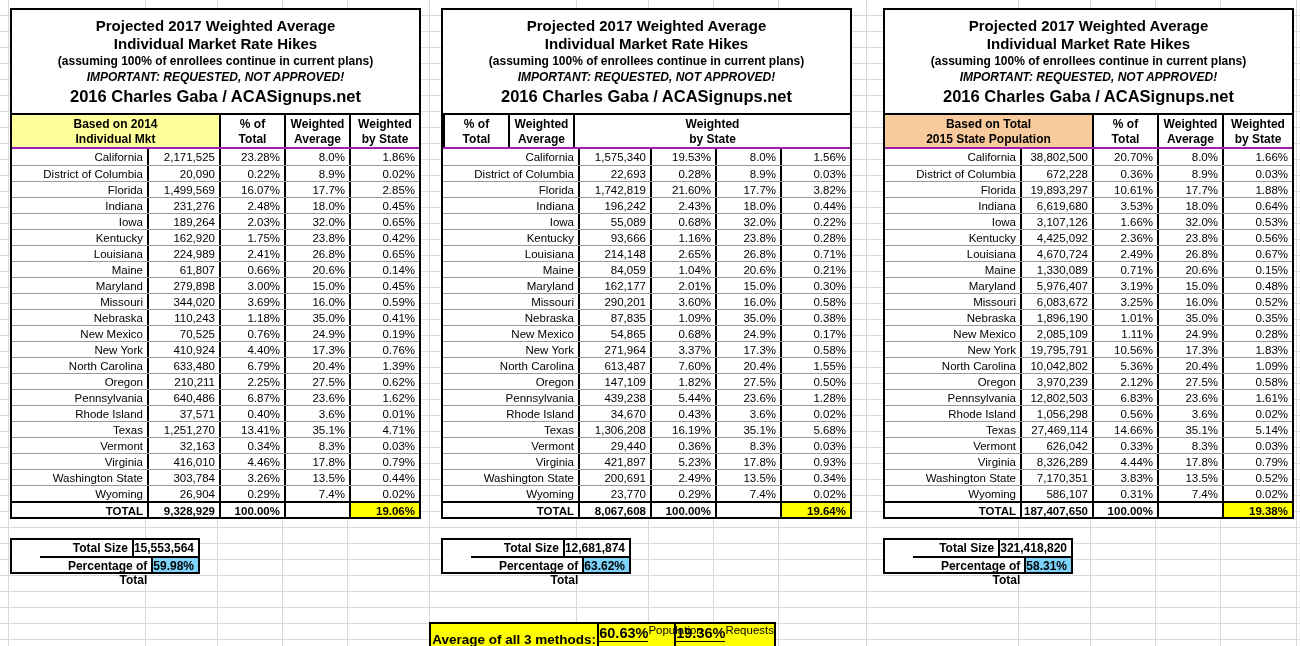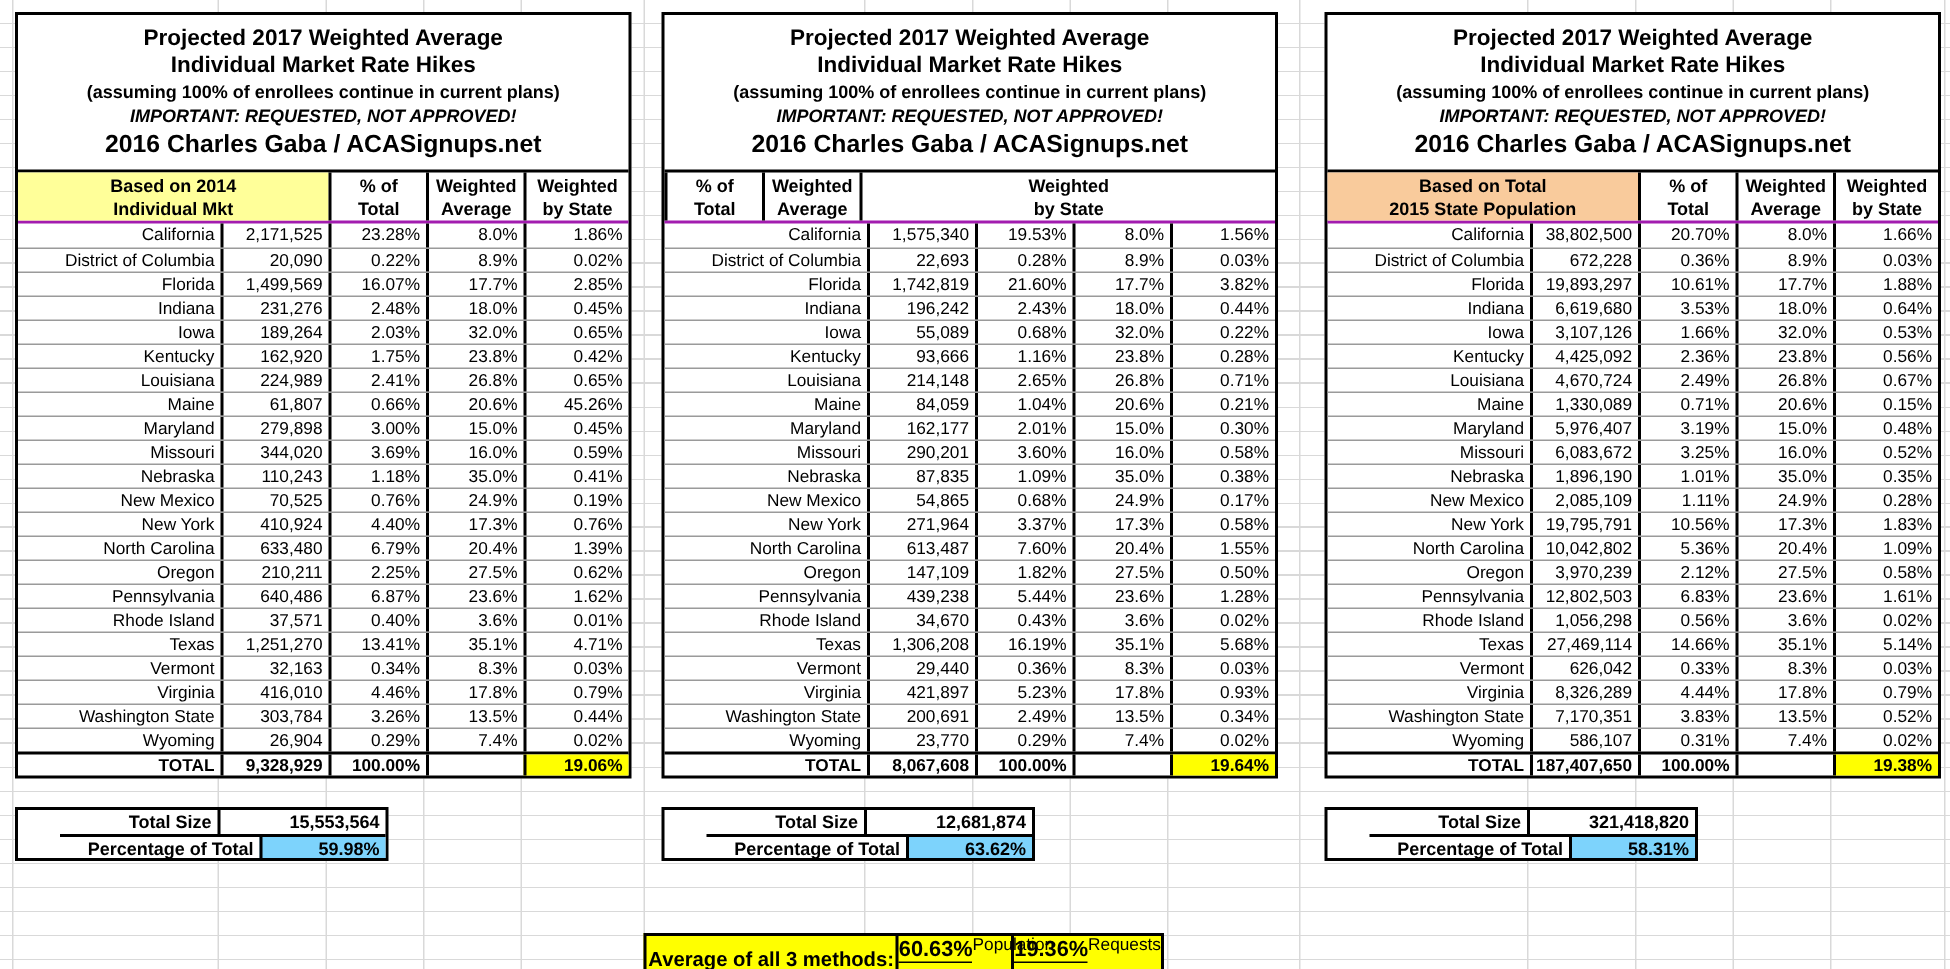--- a/index.html
+++ b/index.html
@@ -58,21 +58,21 @@
   .c1 { width:135px; }
   .c2 { width:72px;  border-left:2px solid #000; }
   .c3 { width:65px;  border-left:2px solid #000; }
   .c4 { width:65px;  border-left:2px solid #000; }
   .c5 { flex:1;      border-left:2px solid #000; }
   .total-row { font-weight:bold; border-top:2px solid #000 !important; }
   .total-row .c5 { background:#FFFF00; }
 
   
   .summary-box {
-    position:absolute; top:538px; width:249px;
+    position:absolute; top:538px; width:190px;
     border:2px solid #000; background:#fff;
     font-size:12px; font-weight:bold;
   }
   .sum-row { display:flex; height:16px; line-height:14px; }
   .sum-row + .sum-row { border-top:2px solid #000;margin-left:28px; }
   .sum-label { width:133px; text-align:right; padding:1px 4px 0 0; }
   .sum-value { flex:1; border-left:2px solid #000; text-align:right; padding:1px 4px 0 0; }
   .sum-highlight { background:#7dd3fc; }
 
   
@@ -188,21 +188,21 @@
     <span class="c2">224,989</span>
     <span class="c3">2.41%</span>
     <span class="c4">26.8%</span>
     <span class="c5">0.65%</span>
   </div>
         <div class="row">
     <span class="c1">Maine</span>
     <span class="c2">61,807</span>
     <span class="c3">0.66%</span>
     <span class="c4">20.6%</span>
-    <span class="c5">45.26%</span>
+    <span class="c5">0.14%</span>
   </div>
         <div class="row">
     <span class="c1">Maryland</span>
     <span class="c2">279,898</span>
     <span class="c3">3.00%</span>
     <span class="c4">15.0%</span>
     <span class="c5">0.45%</span>
   </div>
         <div class="row">
     <span class="c1">Missouri</span>

